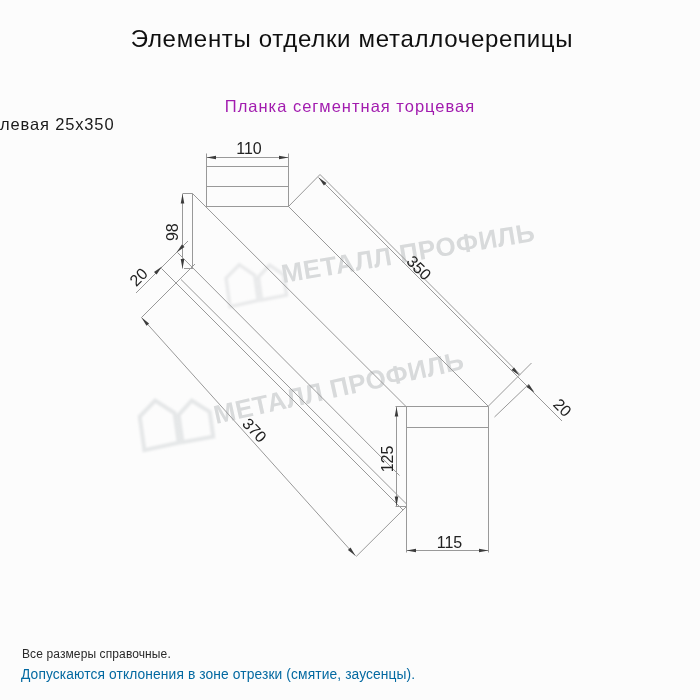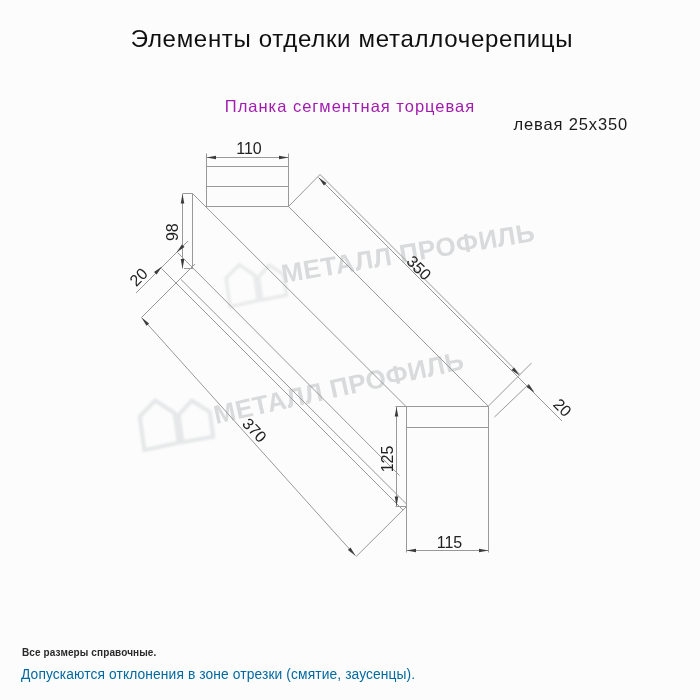--- a/index.html
+++ b/index.html
@@ -6,21 +6,21 @@
   body{width:700px;height:700px;background:#fcfcfc;font-family:"Liberation Sans",sans-serif;position:relative;overflow:hidden;}
   .abs{position:absolute;}
 </style>
 </head>
 <body>
 
 <div class="abs" style="left:2px;top:24.7px;width:700px;text-align:center;font-size:24px;color:#0f0f0f;letter-spacing:0.7px;">Элементы отделки металлочерепицы</div>
 
 <div class="abs" style="left:0;top:97.1px;width:700px;text-align:center;font-size:16.5px;color:#a21caf;letter-spacing:1.0px;">Планка сегментная торцевая</div>
 
-<div class="abs" style="left:0;top:115.3px;width:628px;text-align:right;font-size:16.5px;color:#1a1a1a;letter-spacing:0.85px;">левая 25х350</div>
+<div class="abs" style="left:0;top:115.3px;width:628px;text-align:left;font-size:16.5px;color:#1a1a1a;letter-spacing:0.85px;">левая 25х350</div>
 
 <svg class="abs" style="left:0;top:0;" width="700" height="700" viewBox="0 0 700 700">
   <defs>
     <filter id="wblur" x="-20%" y="-20%" width="140%" height="140%">
         <feGaussianBlur stdDeviation="0.7"></feGaussianBlur>
       </filter>
     <filter id="wblur2" x="-30%" y="-30%" width="160%" height="160%">
         <feGaussianBlur stdDeviation="1.1"></feGaussianBlur>
       </filter>
   </defs>
@@ -137,15 +137,15 @@
     <text transform="translate(250.5,434) rotate(46)" text-anchor="middle">370</text>
 
     <text transform="translate(142.5,281) rotate(-45)" text-anchor="middle">20</text>
 
     <text transform="translate(393,459) rotate(-90)" text-anchor="middle">125</text>
 
     <text x="449.5" y="547.5" text-anchor="middle">115</text>
   </g>
 </svg>
 
-<div class="abs" style="left:22px;top:646.5px;font-size:10px;color:#2a2a2a;letter-spacing:0.11px;font-weight:bold;">Все размеры справочные.</div>
+<div class="abs" style="left:22px;top:646.5px;font-size:12px;color:#2a2a2a;letter-spacing:0.11px;">Все размеры справочные.</div>
 
 <div class="abs" style="left:21px;top:666.5px;font-size:13.8px;color:#0369a1;letter-spacing:0.11px;">Допускаются отклонения в зоне отрезки (смятие, заусенцы).</div>
 
 </body></html>

